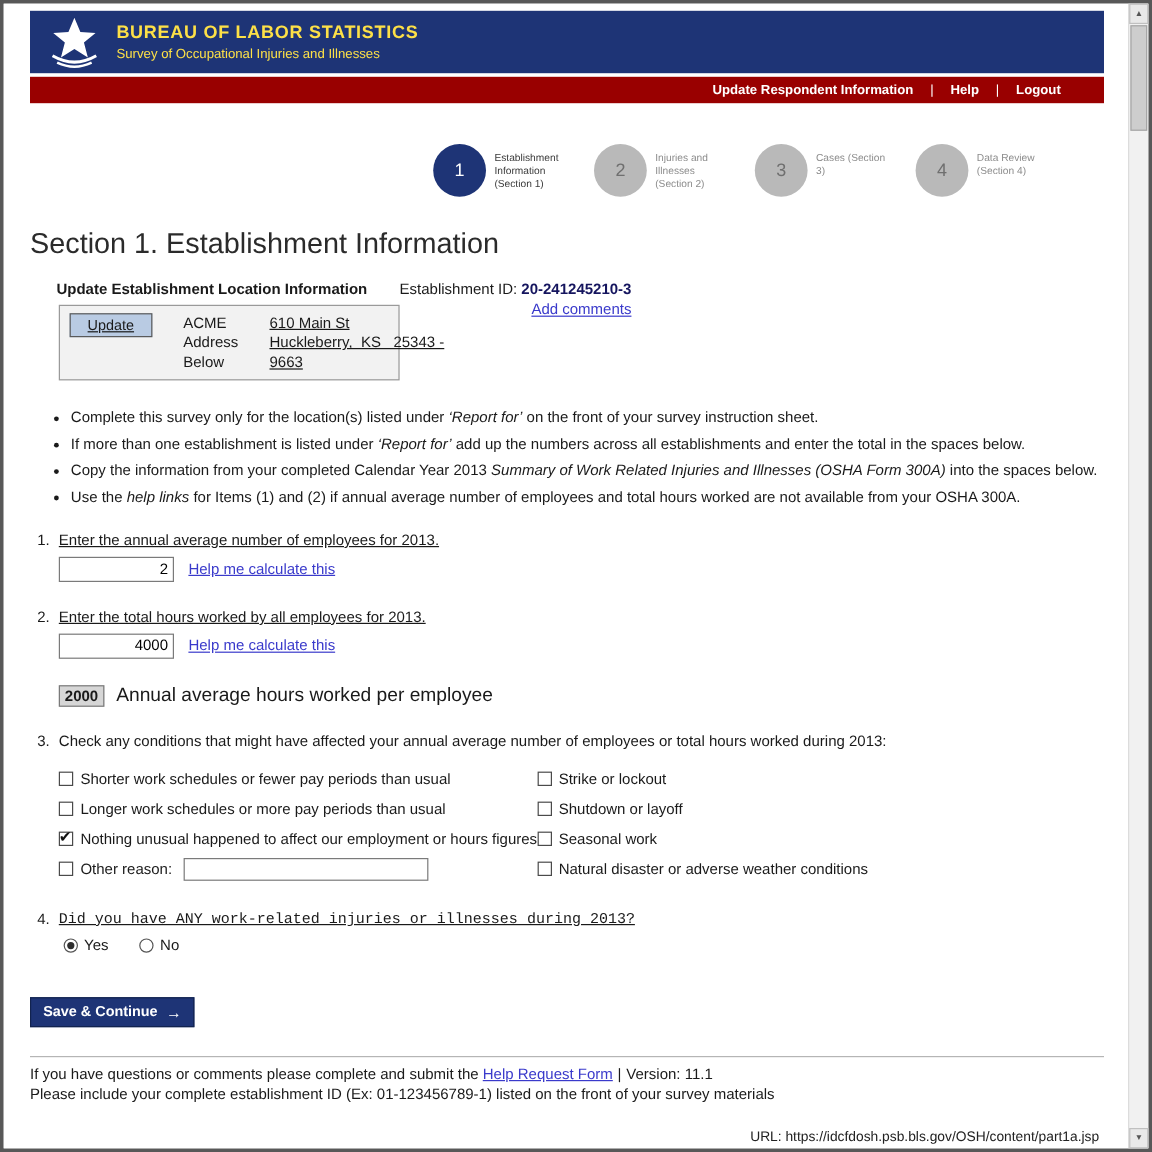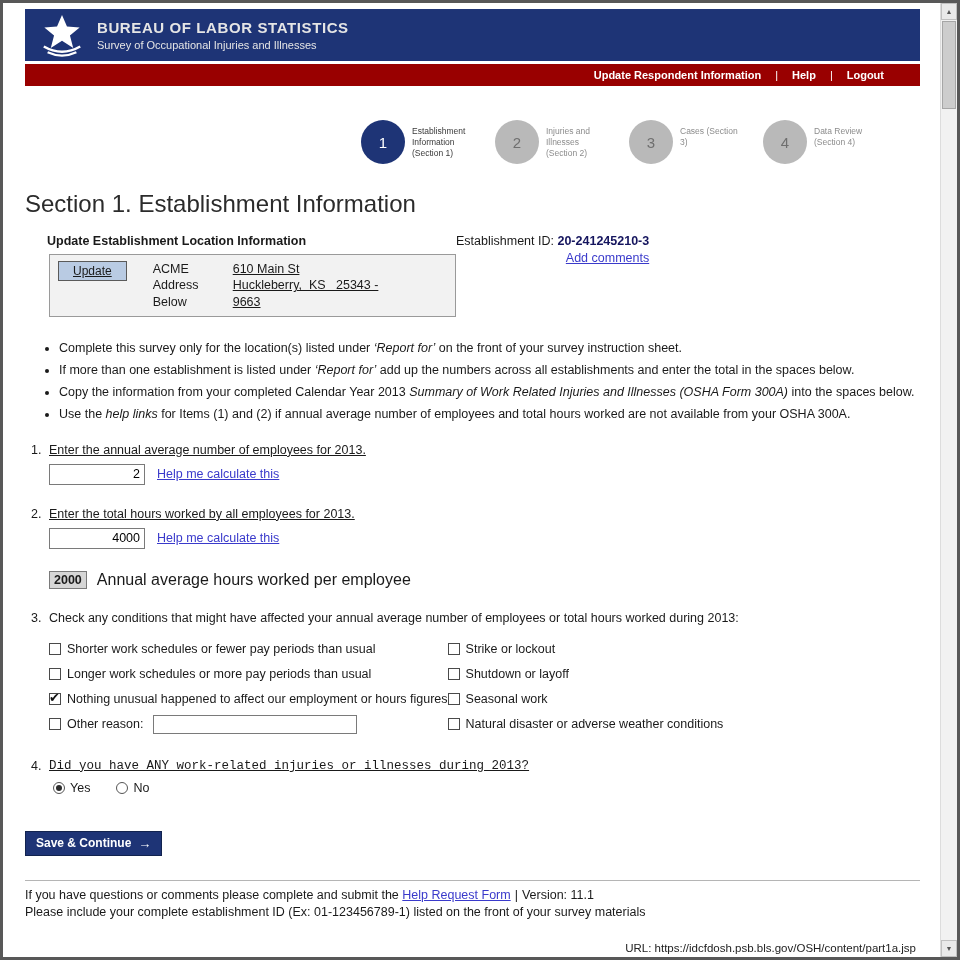--- a/index.html
+++ b/index.html
@@ -11,21 +11,21 @@
   .scrollbar { position:absolute; top:0; right:0; bottom:0; width:17px; background:#f1f1f1; border-left:1px solid #dcdcdc; }
   .sb-btn { position:absolute; left:0; width:16px; height:17px; background:#e9e9e9; border:1px solid #c0c0c0; font-size:7px; color:#555;
             display:flex; align-items:center; justify-content:center; cursor:pointer; }
   .sb-btn.up { top:0; }
   .sb-btn.down { bottom:0; }
   .sb-thumb { position:absolute; left:1px; top:18px; width:14px; height:88px; background:#cdcdcd; border:1px solid #a6a6a6; cursor:pointer; }
 
   
   .page { position:absolute; top:0; left:0; right:17px; bottom:0; padding:6px 20px 24px 22px; overflow:hidden; background:#fff; }
 
-  .bls-header { height:52px; background:#1e3476; color:#e5e5e5; display:flex; align-items:center; padding:0 14px; }
+  .bls-header { height:52px; background:#1e3476; color:#fde047; display:flex; align-items:center; padding:0 14px; }
   .logo { width:46px; height:46px; margin-right:12px; flex:none; }
   .header-title { font-size:15px; font-weight:bold; letter-spacing:0.6px; }
   .header-subtitle { font-size:11px; margin-top:3px; }
 
   .utility-bar { margin-top:3px; height:22px; background:#990000; display:flex; justify-content:flex-end; align-items:center;
                  padding-right:36px; gap:14px; }
   .util-link { color:#fff; font-size:11px; font-weight:bold; text-decoration:none; cursor:pointer; }
   .util-sep { color:#fff; font-size:11px; }
 
   
@@ -35,21 +35,21 @@
                  display:flex; align-items:center; justify-content:center; flex:none; }
   .step-label { font-size:8.5px; line-height:1.3; color:#8c8c8c; margin-top:6px; width:64px; }
   .step.active .step-circle { background:#1e3476; color:#fff; }
   .step.active .step-label { color:#3a3a3a; }
 
   .section-title { margin-top:26px; font-size:24px; color:#2b2b2b; }
 
   
   .est-row { margin-top:16px; display:flex; justify-content:flex-start; align-items:flex-start; }
   .loc-heading { font-size:12.5px; font-weight:bold; margin-left:22px; }
-  .loc-box { margin:6px 0 0 24px; width:407px; min-height:52px; border:1px solid #9a9a9a; background:#f2f2f2;
+  .loc-box { margin:6px 0 0 24px; width:284px; min-height:52px; border:1px solid #9a9a9a; background:#f2f2f2;
              padding:6px 8px; display:flex; gap:26px; font-size:12.5px; }
   .update-btn { align-self:flex-start; background:#b9cbe3; border:1px solid #5a5a5a; padding:2px 14px; font-size:12px;
                 font-family:"Liberation Sans", sans-serif; text-decoration:underline; color:#1a1a1a; cursor:pointer; }
   .loc-name { width:54px; line-height:1.3; }
   .loc-addr { width:162px; line-height:1.3;text-decoration:underline; }
   .loc-addr .pre { white-space:pre; }
   .est-right { text-align:right; font-size:12.5px; padding-right:2px; }
   .est-id { font-weight:bold; color:#15155e; }
   .link { color:#3a3acb; text-decoration:underline; cursor:pointer; }
   .est-right .link { display:inline-block; margin-top:3px; font-size:12.5px; }

